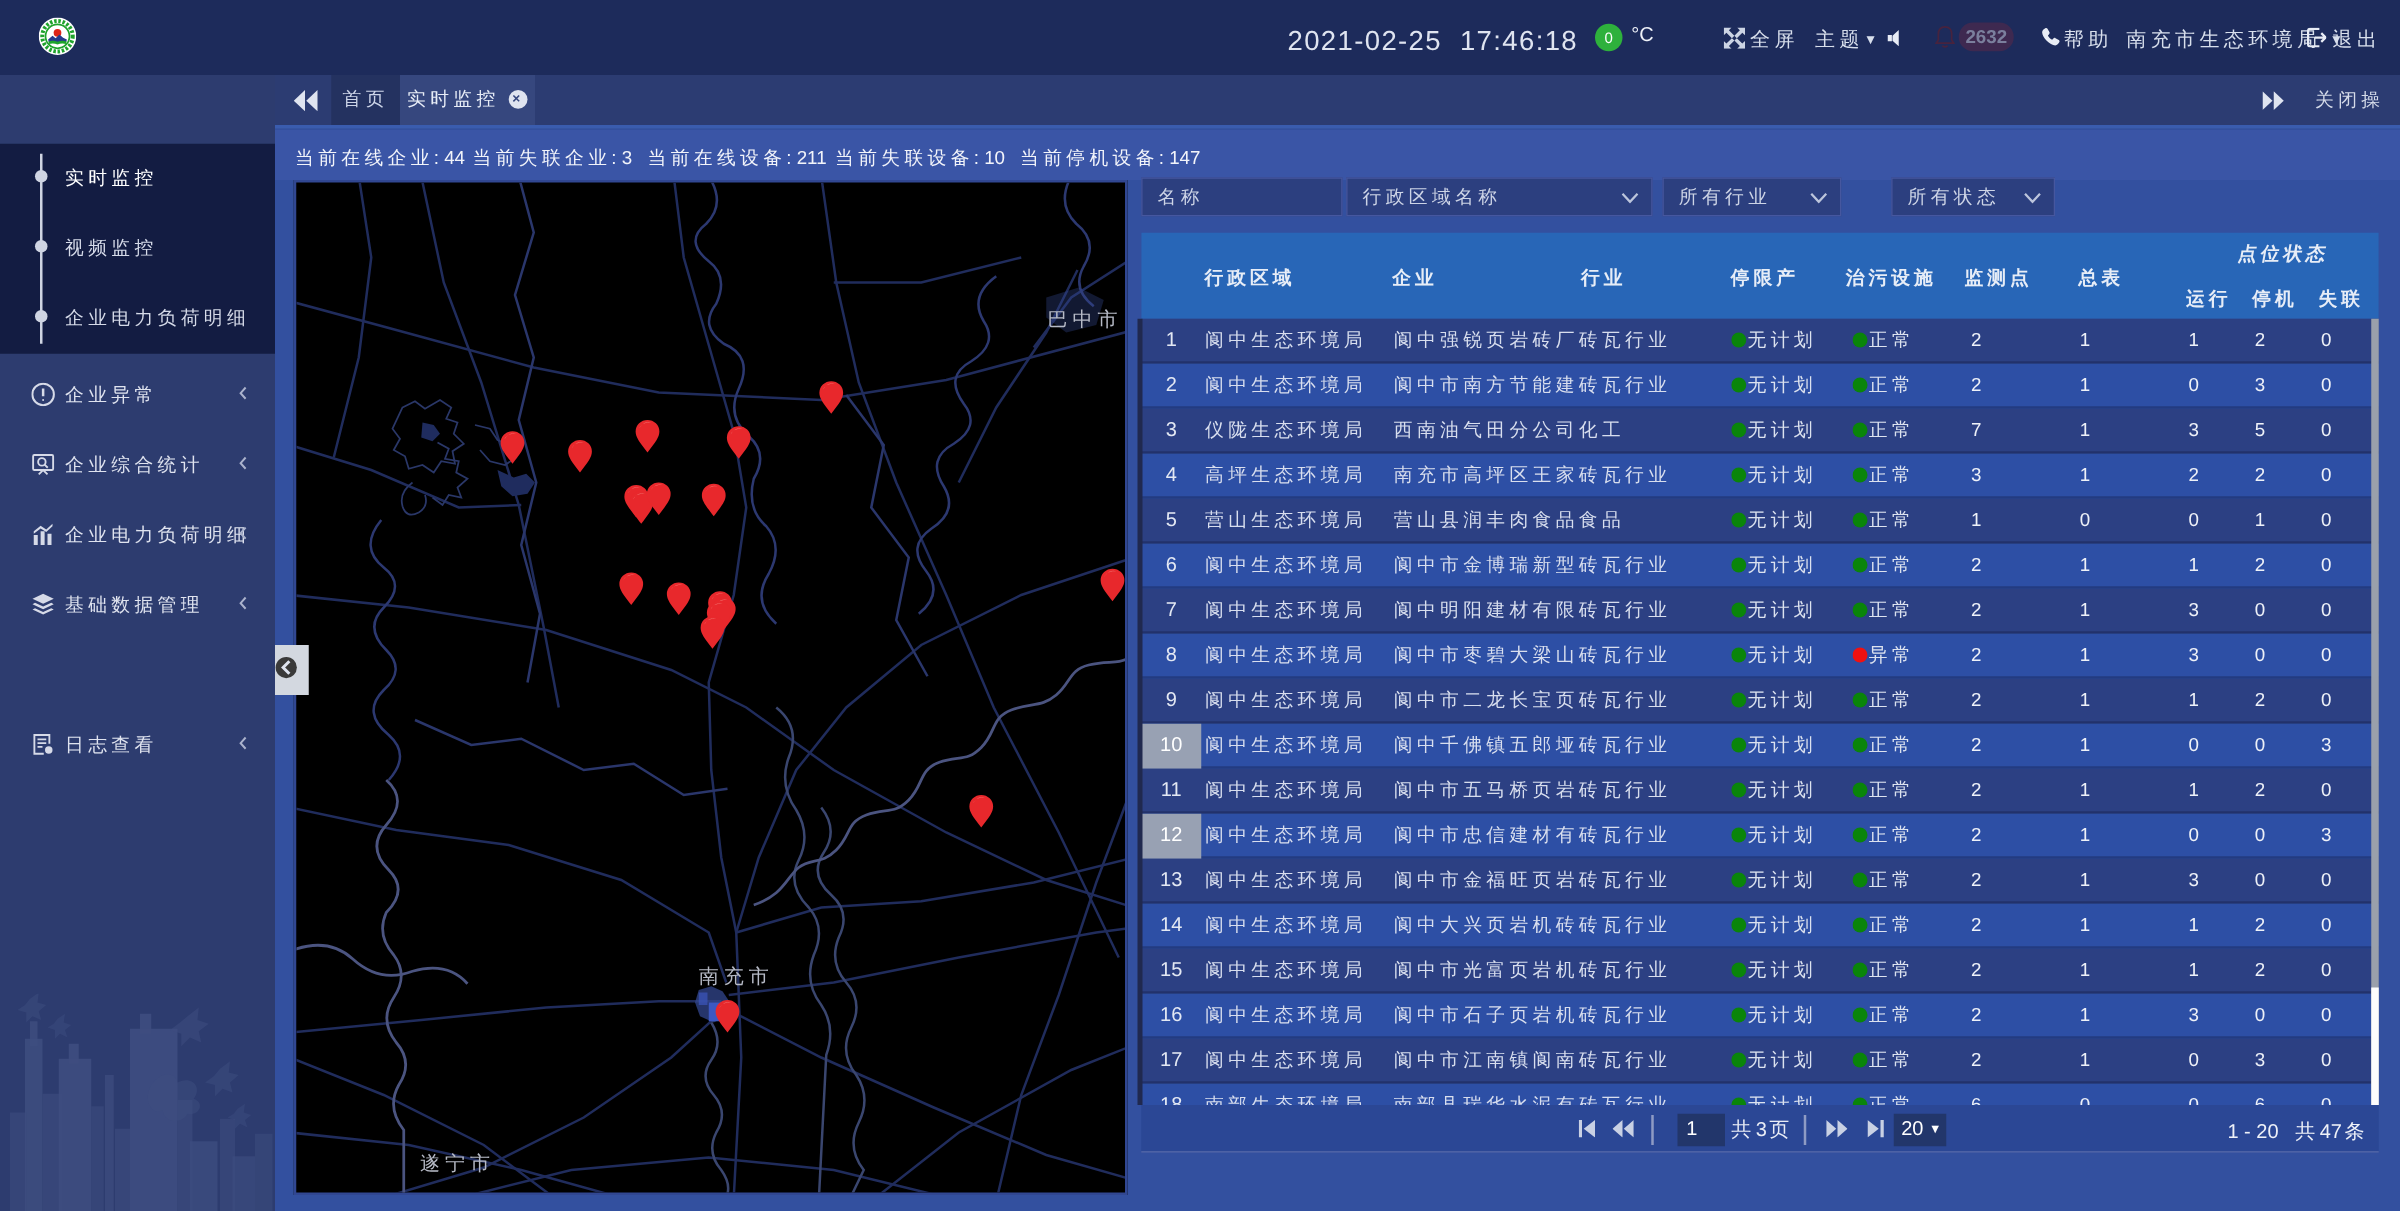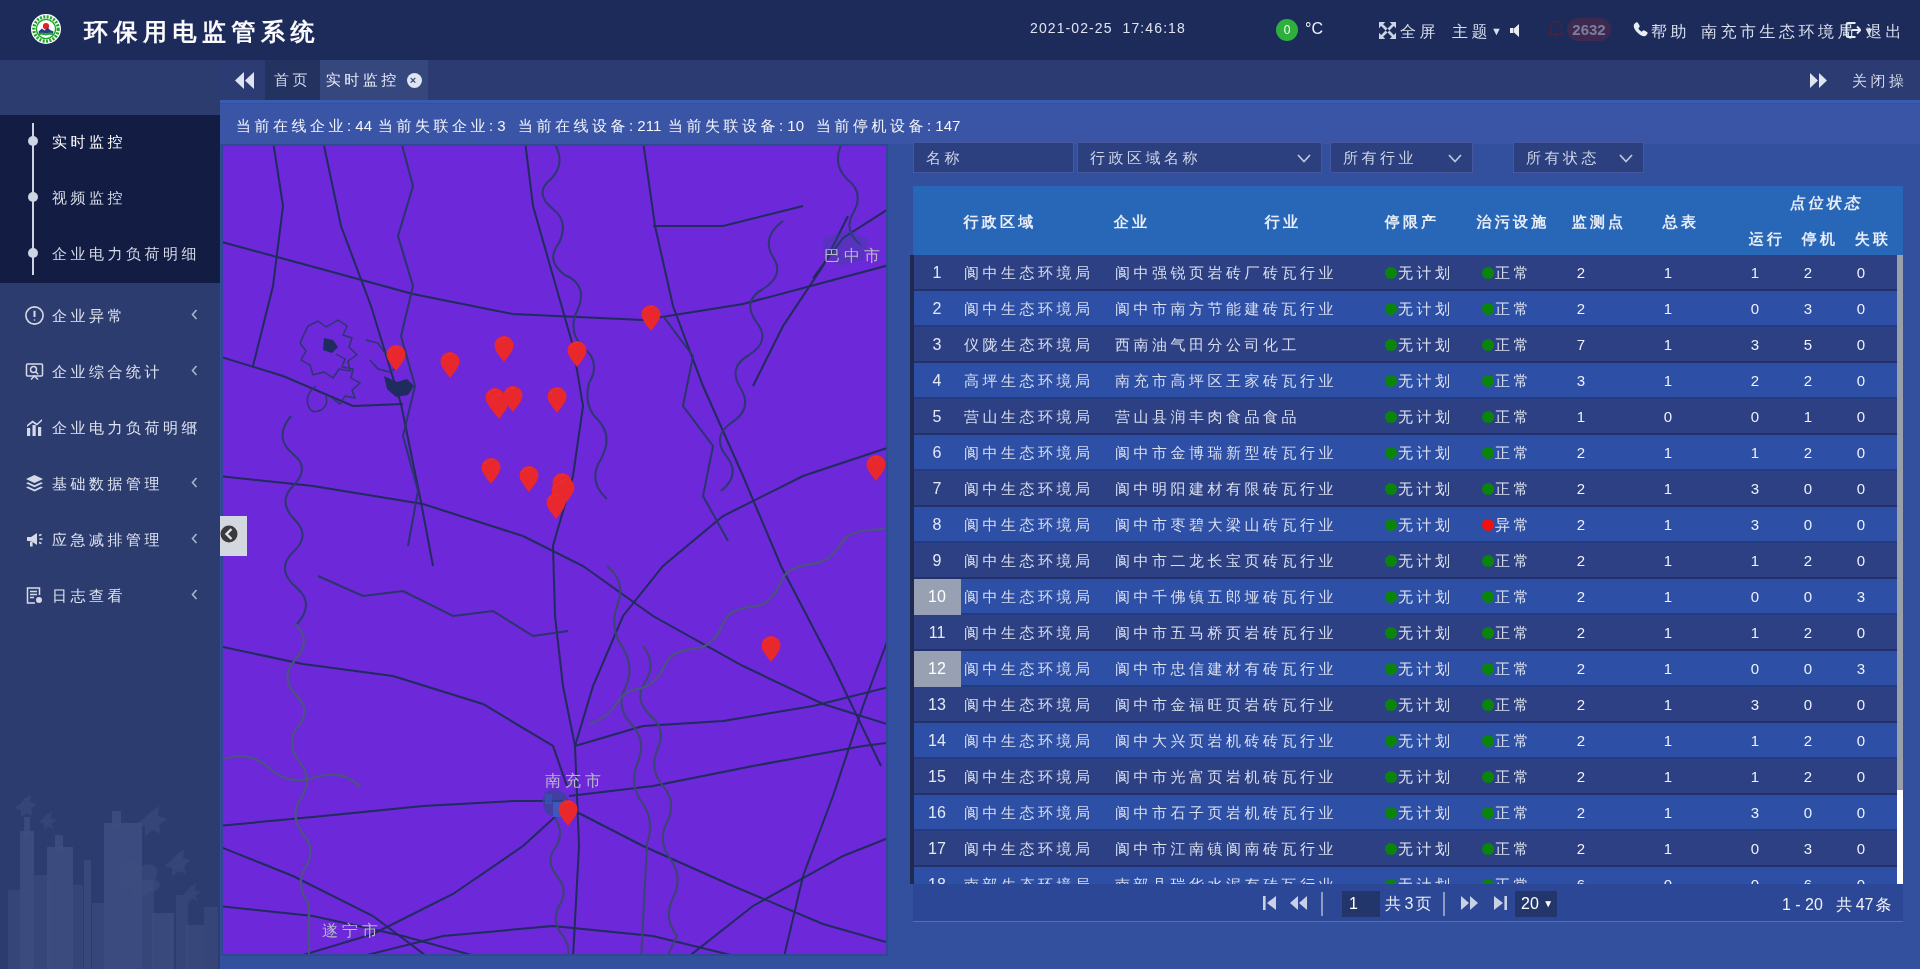--- a/index.html
+++ b/index.html
@@ -3,41 +3,41 @@
 <meta charset="utf-8">
 <title>环保用电监管系统</title>
 <style>
 *{margin:0;padding:0;box-sizing:border-box}
 html,body{width:1920px;height:969px;overflow:hidden}
 body{font-family:"Liberation Sans",sans-serif;background:#33509f;position:relative;color:#e6eaf5}
 .zh{letter-spacing:3.5px}
 
 #hdr{position:absolute;left:0;top:0;width:1920px;height:60px;background:#1d2b5b}
 #hdr .title{position:absolute;left:84px;top:16px;font-size:24px;font-weight:bold;color:#fbfbfd;letter-spacing:5.5px}
-#hdr .dt{position:absolute;left:1030px;top:20px;font-size:14px;color:#dfe4f0;letter-spacing:1.1px}
+#hdr .dt{position:absolute;left:1030px;top:20px;font-size:22px;color:#dfe4f0;letter-spacing:1.1px}
 #tempball{position:absolute;left:1276px;top:19px;width:22px;height:22px;border-radius:50%;background:#2eb13c;color:#fff;font-size:12px;text-align:center;line-height:22px}
 #hdr .celsius{position:absolute;left:1305px;top:20px;font-size:16px;color:#eef1f8}
 .hitem{position:absolute;top:22px;font-size:16px;color:#d8dfec;letter-spacing:3.5px}
 
 #sidebar{position:absolute;left:0;top:60px;width:220px;height:909px;background:#2d3c6f;overflow:hidden}
 #submenu{position:absolute;left:0;top:55px;width:220px;height:165px;background:#131c42}
 .mitem{position:absolute;left:0;width:220px;height:55px}
 .mitem .mic{position:absolute;left:25px;top:18px;width:19px;height:19px}
 .mitem .mtx{position:absolute;left:52px;top:19px;font-size:15px;color:#dfe3ef;letter-spacing:3.5px}
 .mitem .marr{position:absolute;right:22px;top:18px;font-size:13px;color:#aab2cc}
 .smitem{position:absolute;left:52px;font-size:15px;color:#d5dae8;letter-spacing:3.5px}
 .sline{position:absolute;left:32px;top:62px;width:2px;height:155px;background:#cfd4e2}
 .sdot{position:absolute;left:28px;width:10px;height:10px;border-radius:50%;background:#cfd4e2}
 
 #tabbar{position:absolute;left:220px;top:60px;width:1700px;height:43px;background:#2c3c72;border-bottom:3px solid #3a5cae}
 .tab{position:absolute;top:0;height:40px;font-size:15px;line-height:40px;text-align:center;color:#cdd5e8;letter-spacing:3.5px}
 #stats{position:absolute;left:220px;top:104px;width:1700px;height:40px;background:#3a55a6}
 .stat{position:absolute;top:13px;font-size:15px;color:#f2f4fa}
 
-#map{position:absolute;left:221px;top:144px;width:667px;height:812px;background:#6d28d9;border:2px solid #314792;overflow:hidden}
+#map{position:absolute;left:235px;top:144px;width:667px;height:812px;background:#000000;border:2px solid #314792;overflow:hidden}
 #maptoggle{position:absolute;left:220px;top:516px;width:27px;height:40px;background:#d3d8e0}
 
 .fbox{position:absolute;top:142px;height:31px;background:#2c3f7f;border:1px solid #46579f;font-size:15px;color:#cdd4e6;line-height:29px;padding-left:12px;letter-spacing:3.5px}
 .fchev{position:absolute;top:0;right:10px;font-size:13px;color:#b9c2da}
 #tablewrap{position:absolute;left:913px;top:186px;width:990px;height:698px;overflow:hidden}
 #thead{position:absolute;left:0;top:0;width:990px;height:69px;background:#2866b7}
 .th{position:absolute;font-size:15px;font-weight:bold;color:#e7edf7;transform:translateX(-50%);white-space:nowrap;letter-spacing:3.2px}
 #tbody{position:absolute;left:0;top:69px;width:990px}
 .row{position:relative;width:990px;height:36px}
 .row.odd{background:#2c4083;box-shadow:inset 0 -2px 0 rgba(16,24,64,0.35)}
@@ -58,21 +58,20 @@
 <body>
 <div id="hdr">
   <svg style="position:absolute;left:31px;top:14px" width="30" height="30" viewBox="0 0 30 30">
     <circle cx="15" cy="15" r="15" fill="#ffffff"></circle>
     <circle cx="15" cy="15" r="12.2" fill="none" stroke="#1fa32c" stroke-width="3.2" stroke-dasharray="2 1.4"></circle>
     <circle cx="15" cy="15" r="9.6" fill="none" stroke="#1fa32c" stroke-width="1.4"></circle>
     <circle cx="15" cy="12.2" r="3.1" fill="#e02419"></circle>
     <path d="M7.5 17.5 L11 14.5 L13.5 16.6 L16.5 13.6 L19.5 16.2 L22.5 17.5 L22 19.5 L8 19.5 Z" fill="#273a8c"></path>
     <path d="M7.8 19.2 C10 18.2 13 18.6 15 19.4 C17 18.6 20 18.2 22.2 19.2 L22 21.2 C19 20.4 17 20.7 15 21.6 C13 20.7 11 20.4 8 21.2 Z" fill="#1fa32c"></path>
   </svg>
-  <div class="title">环保用电监管系统</div>
   <div class="dt">2021-02-25&nbsp; 17:46:18</div>
   <div id="tempball">0</div>
   <div class="celsius">°C</div>
   <svg style="position:absolute;left:1379px;top:22px" width="17" height="17" viewBox="0 0 19 19" fill="#ccd4e4">
     <path d="M0 0 L7 0 L4.6 2.4 L9.5 7.3 L7.3 9.5 L2.4 4.6 L0 7 Z"></path>
     <path d="M19 0 L19 7 L16.6 4.6 L11.7 9.5 L9.5 7.3 L14.4 2.4 L12 0 Z"></path>
     <path d="M0 19 L0 12 L2.4 14.4 L7.3 9.5 L9.5 11.7 L4.6 16.6 L7 19 Z"></path>
     <path d="M19 19 L12 19 L14.4 16.6 L9.5 11.7 L11.7 9.5 L16.6 14.4 L19 12 Z"></path>
   </svg>
   <div class="hitem" style="left:1400px">全屏</div>
@@ -166,31 +165,20 @@
         <path d="M5.5 1 L1.5 5.5 L5.5 10"></path>
       </svg>
   </div>
   <div class="mitem" style="top:396px">
     <svg class="mic" viewBox="0 0 19 19" fill="#d6dae8">
       <path d="M9.5 1 L18 5 L9.5 9 L1 5 Z"></path>
       <path d="M3 8.2 L1 9.3 L9.5 13.3 L18 9.3 L16 8.2 L9.5 11.2 Z"></path>
       <path d="M3 12.5 L1 13.6 L9.5 17.6 L18 13.6 L16 12.5 L9.5 15.5 Z"></path>
     </svg>
     <span class="mtx">基础数据管理</span>
-      <svg class="marr" style="top:21px;width:7px;height:11px" viewBox="0 0 7 11" fill="none" stroke="#aab2cc" stroke-width="1.6">
-        <path d="M5.5 1 L1.5 5.5 L5.5 10"></path>
-      </svg>
-  </div>
-  <div class="mitem" style="top:452px">
-    <svg class="mic" viewBox="0 0 19 19" fill="#d6dae8">
-      <path d="M2 7 L6 7 L12 3 L12 15 L6 11 L2 11 Z"></path>
-      <rect x="5" y="11.5" width="2.6" height="5"></rect>
-      <path d="M14 5.5 L16.5 4.5 M14.5 9 L17.5 9 M14 12.5 L16.5 13.5" stroke="#d6dae8" stroke-width="1.5"></path>
-    </svg>
-    <span class="mtx">应急减排管理</span>
       <svg class="marr" style="top:21px;width:7px;height:11px" viewBox="0 0 7 11" fill="none" stroke="#aab2cc" stroke-width="1.6">
         <path d="M5.5 1 L1.5 5.5 L5.5 10"></path>
       </svg>
   </div>
   <div class="mitem" style="top:508px">
     <svg class="mic" viewBox="0 0 19 19" fill="none" stroke="#d6dae8" stroke-width="1.5">
       <path d="M14.5 9 L14.5 2 L2.5 2 L2.5 17 L10 17"></path>
       <path d="M5 5.5 L12 5.5 M5 8.5 L12 8.5 M5 11.5 L9 11.5"></path>
       <circle cx="14" cy="14" r="3" fill="#d6dae8" stroke="none"></circle>
     </svg>

